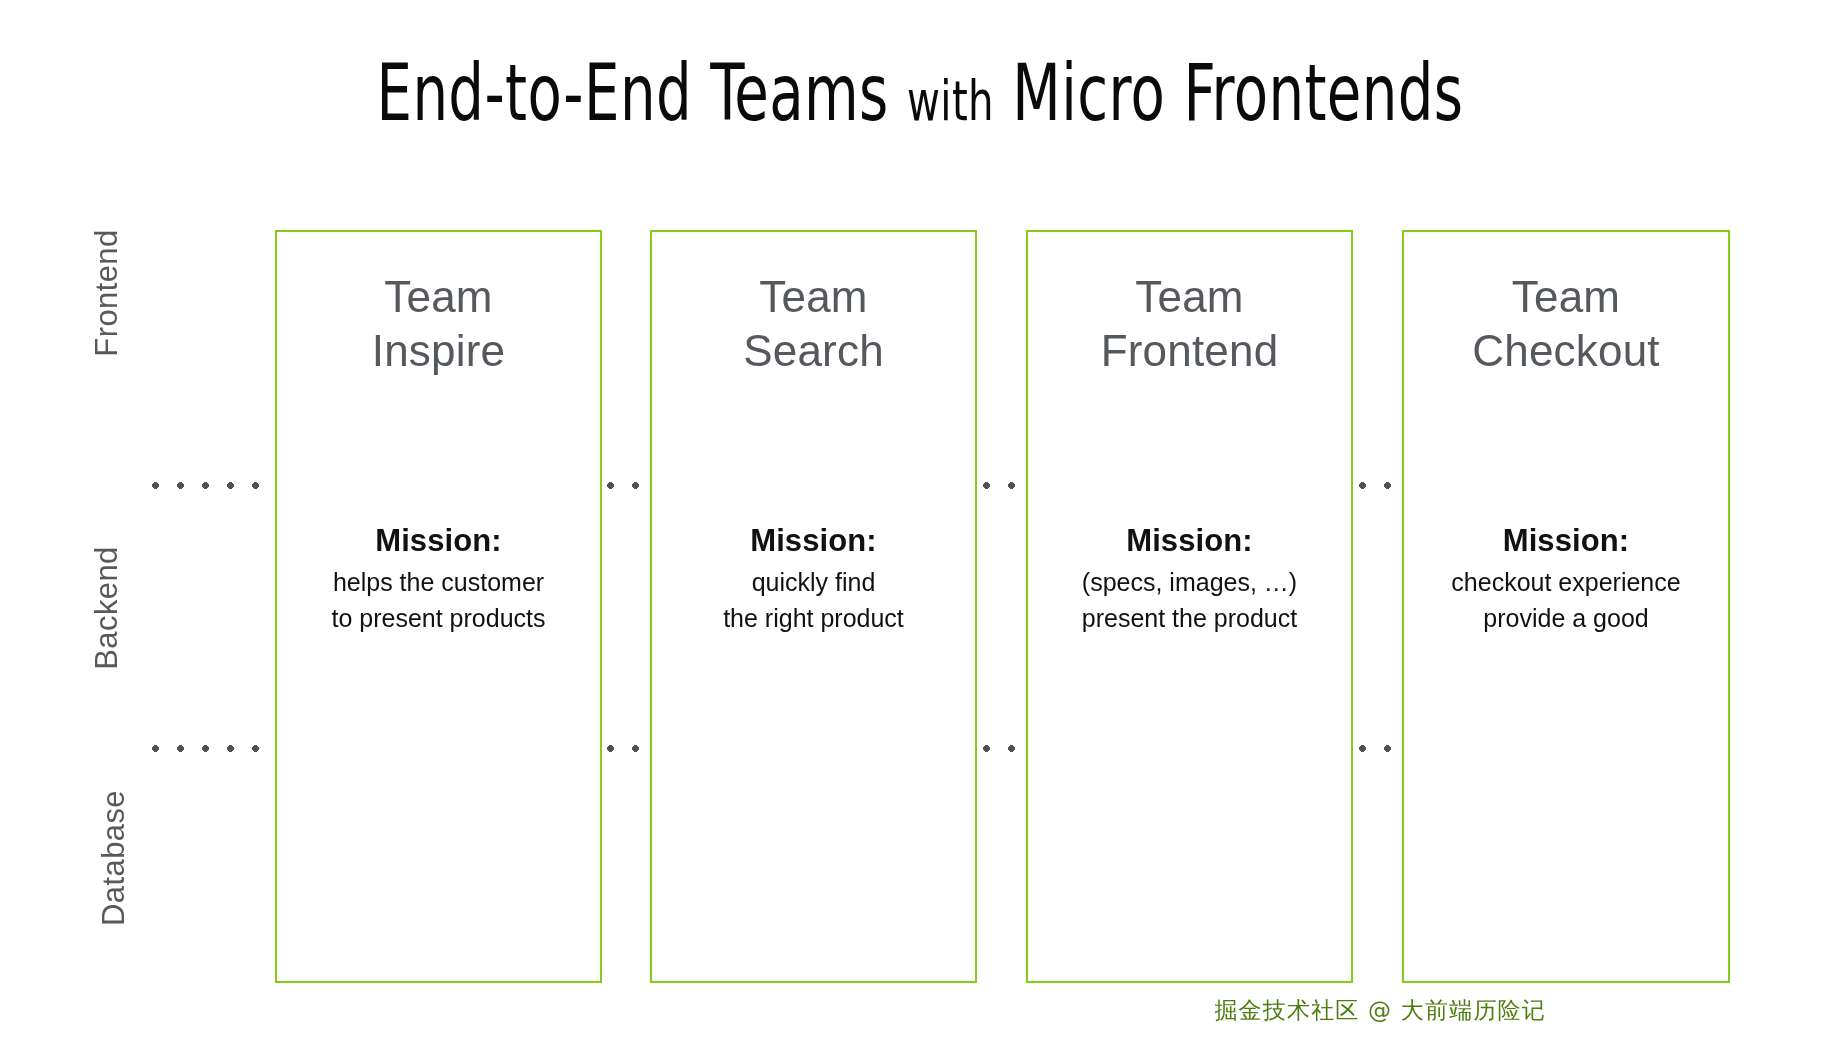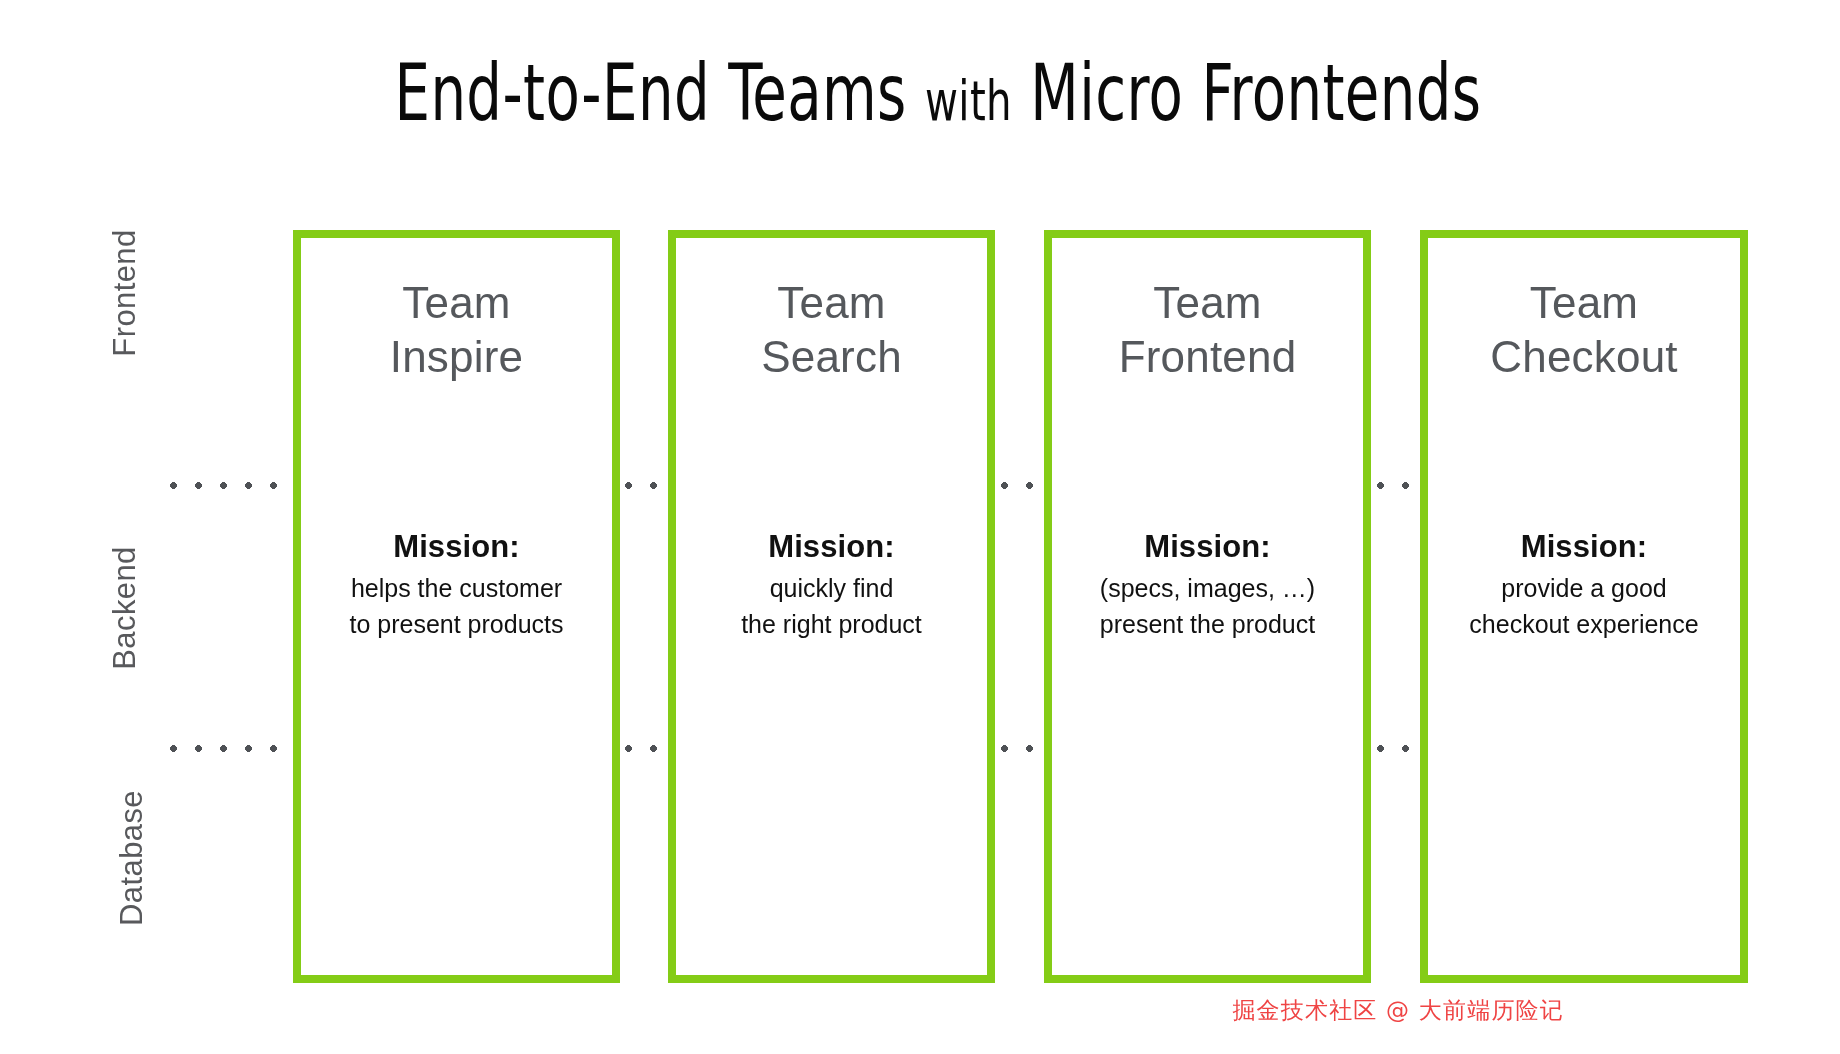--- a/index.html
+++ b/index.html
@@ -14,21 +14,20 @@
     overflow: hidden;
     font-family: "Liberation Sans", sans-serif;
     -webkit-font-smoothing: antialiased;
   }
 
   #canvas {
     position: relative;
     width: 1568px;
     height: 1054px;
     background: #ffffff;
-    margin-left: 18px;
   }
 
   
   .diagram-title {
     position: absolute;
     top: 48px;
     left: 0;
     width: 1840px;
     text-align: center;
     font-family: "DejaVu Sans", sans-serif;
@@ -78,21 +77,21 @@
   }
   #dots-a { top: 481px; }
   #dots-b { top: 744px; }
 
   
   .team-box {
     position: absolute;
     top: 230px;
     height: 753px;
     box-sizing: border-box;
-    border: 8px solid #84cc16;
+    border: 2px solid #84cc16;
     background: #ffffff;
   }
   .team-box.b0 { left: 275px;  width: 327px; }
   .team-box.b1 { left: 650px;  width: 327px; }
   .team-box.b2 { left: 1026px; width: 327px; }
   .team-box.b3 { left: 1402px; width: 328px; }
 
   .team-name {
     position: absolute;
     top: 38px;
@@ -131,21 +130,21 @@
     font-weight: 400;
     white-space: nowrap;
     text-align: center;
   }
 
   
   #watermark {
     position: absolute;
     right: 22px;
     bottom: 28px;
-    color: #ef4444;
+    color: #4d7c0f;
     font-family: "DejaVu Sans", sans-serif;
     font-size: 23px;
     letter-spacing: 1.2px;
     white-space: nowrap;
   }
 </style>
 </head>
 <body>
 
 <div id="canvas">
@@ -206,20 +205,20 @@
     </div>
   </div>
 
   <div class="team-box b3">
     <div class="team-name">
       <span class="n-line">Team</span>
       <span class="n-line">Checkout</span>
     </div>
     <div class="mission-block">
       <span class="mission-title">Mission:</span>
+      <span class="mission-line">checkout experience</span>
       <span class="mission-line">provide a good</span>
-      <span class="mission-line">checkout experience</span>
     </div>
   </div>
 
   <div id="watermark">掘金技术社区 @ 大前端历险记</div>
 
 </div>
 
 </body></html>

